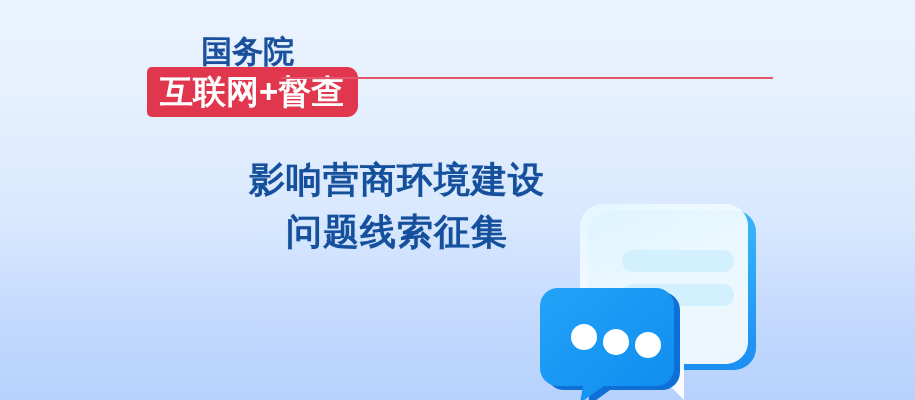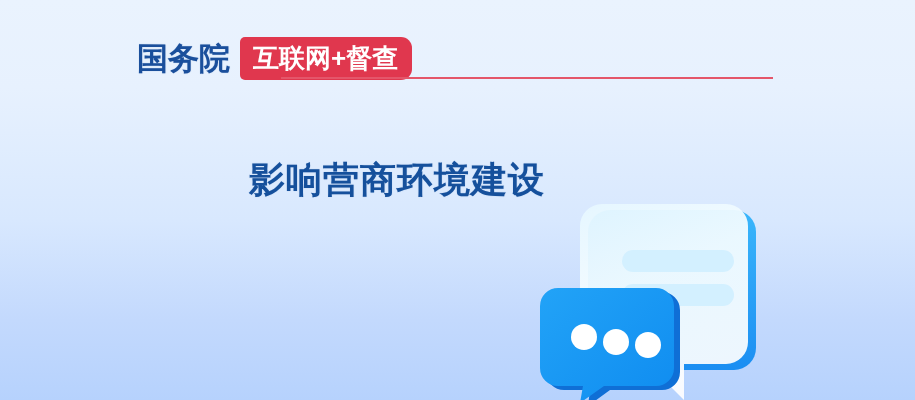--- a/index.html
+++ b/index.html
@@ -22,37 +22,38 @@
   }
 
   
   #header-row {
     position: absolute;
     left: 137px;
     top: 36px;
     display: flex;
     align-items: center;
     height: 44px;
+    flex-direction: column;
   }
 
   #org-name {
     font-size: 31px;
     font-weight: bold;
     color: #1a4f9c;
     letter-spacing: 0px;
     line-height: 1;
     white-space: nowrap;
     text-shadow: 0 0 1px rgba(26,79,156,0.35);
   }
 
   #channel-badge {
     margin-left: 10px;
     background: #e0374e;
     color: #ffffff;
-    font-size: 26px;
+    font-size: 33px;
     font-weight: bold;
     line-height: 1;
     padding: 8px 14px 9px 13px;
     border-radius: 5px 11px 11px 5px;
     white-space: nowrap;
     letter-spacing: 0px;
   }
 
   #header-rule {
     position: absolute;
@@ -96,20 +97,21 @@
 <div id="banner">
 
   <div id="header-row">
     <span id="org-name">国务院</span>
     <span id="channel-badge">互联网+督查</span>
   </div>
   <div id="header-rule"></div>
 
   <div id="headline">
     <span class="hl-line">影响营商环境建设</span>
+    <span class="hl-line">问题线索征集</span>
   </div>
 
   <div id="illustration">
     <svg width="270" height="204" viewBox="0 0 270 204" xmlns="http://www.w3.org/2000/svg">
       <defs>
         <linearGradient id="backFill" x1="0" y1="0" x2="0.35" y2="1">
           <stop offset="0%" stop-color="#e6f7ff" stop-opacity="0.95"></stop>
           <stop offset="45%" stop-color="#f4fcff" stop-opacity="0.95"></stop>
           <stop offset="100%" stop-color="#ffffff" stop-opacity="0.92"></stop>
         </linearGradient>

